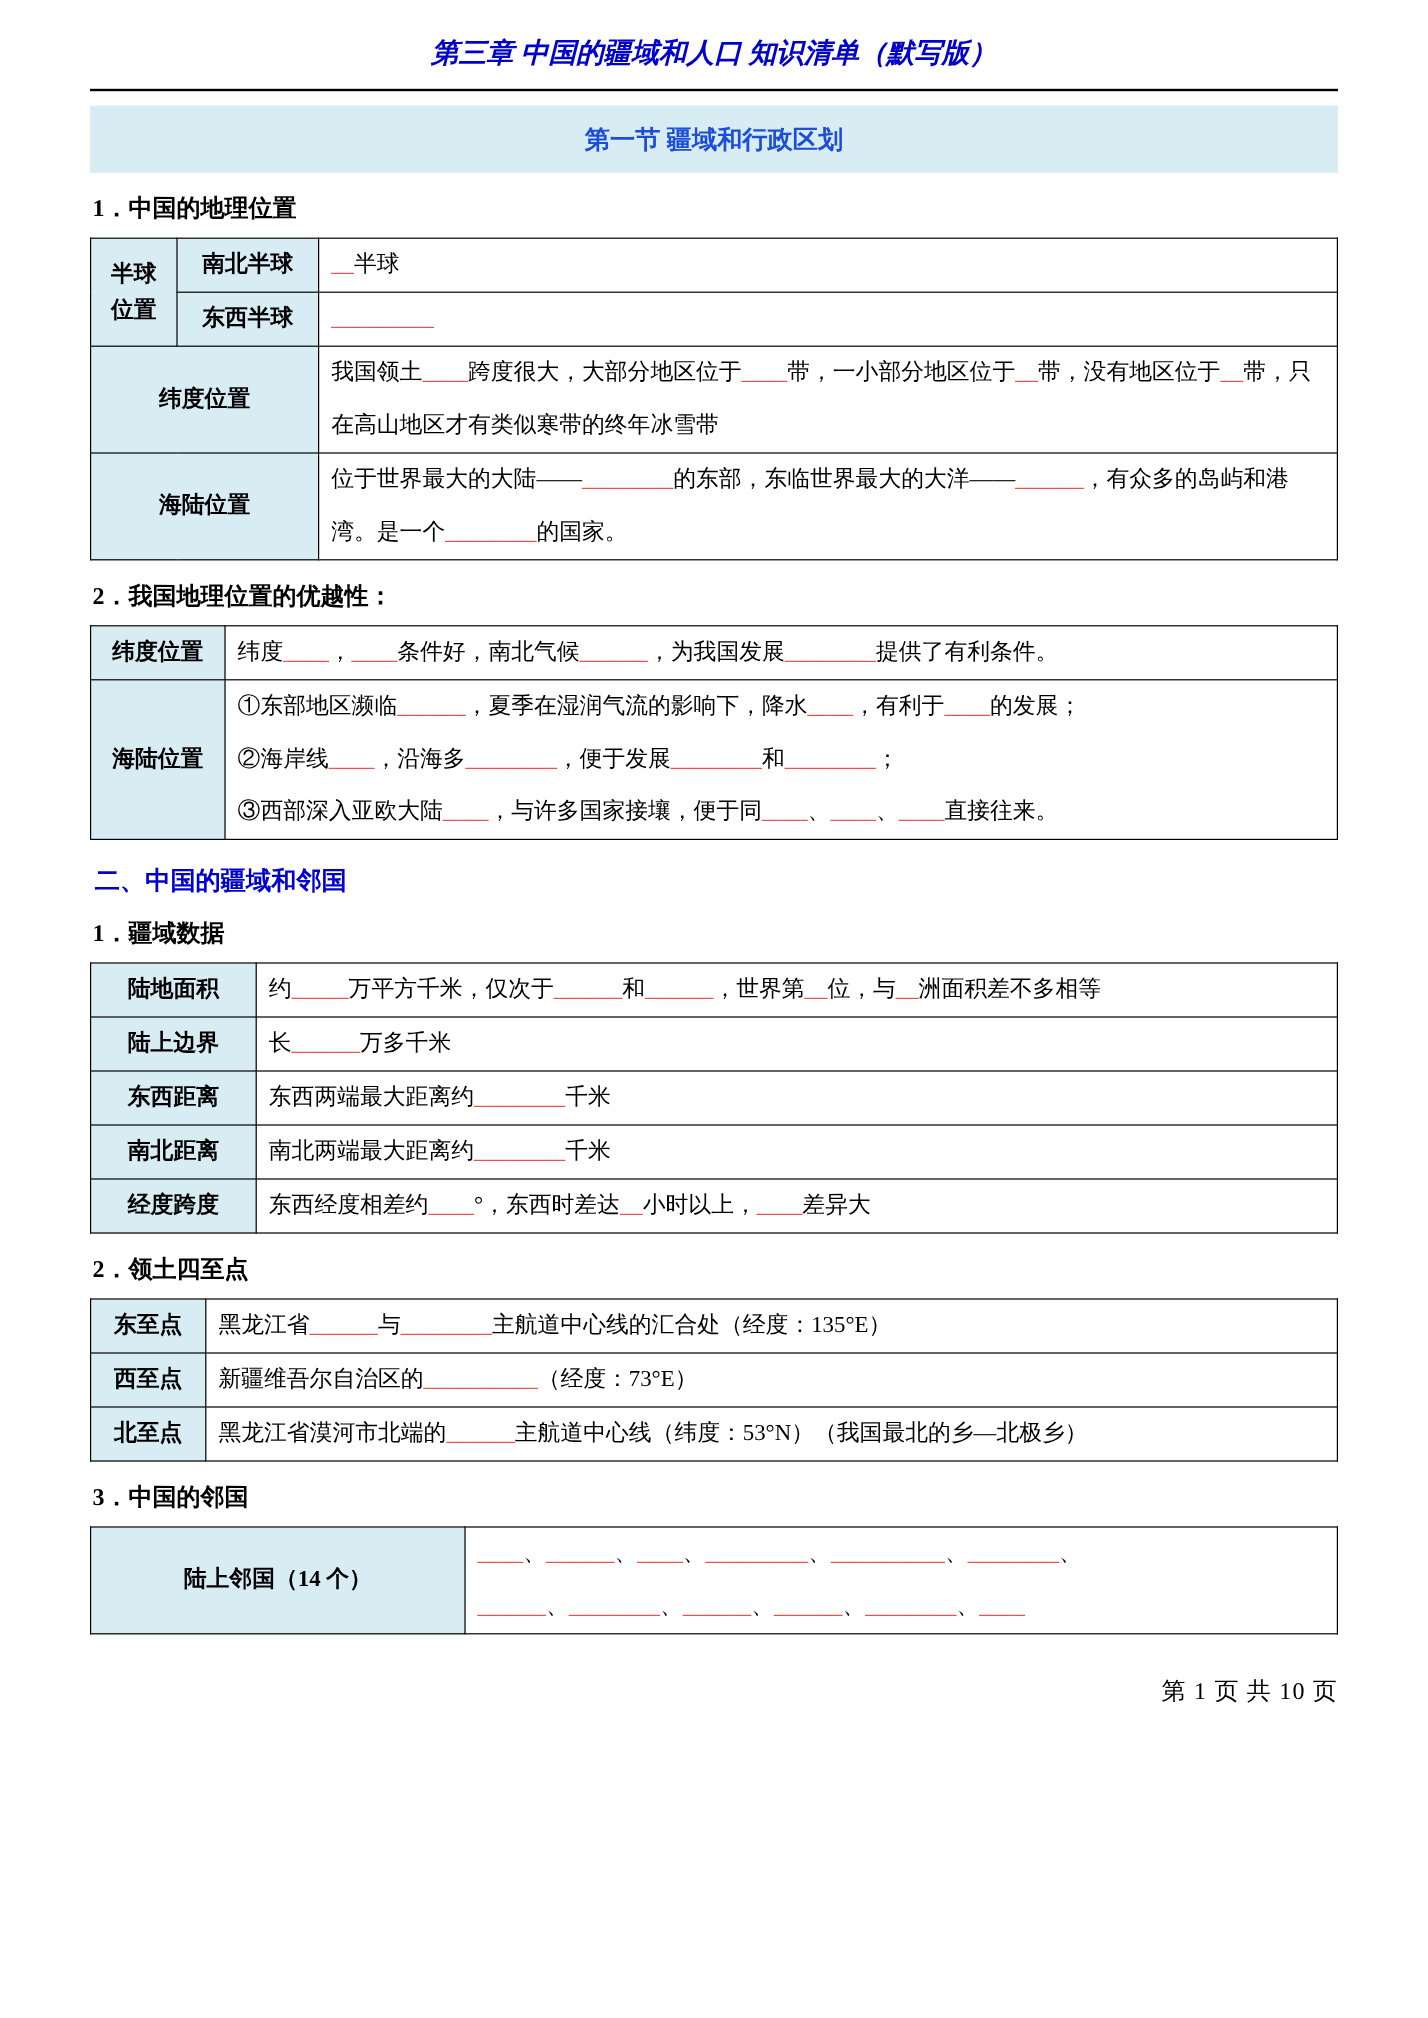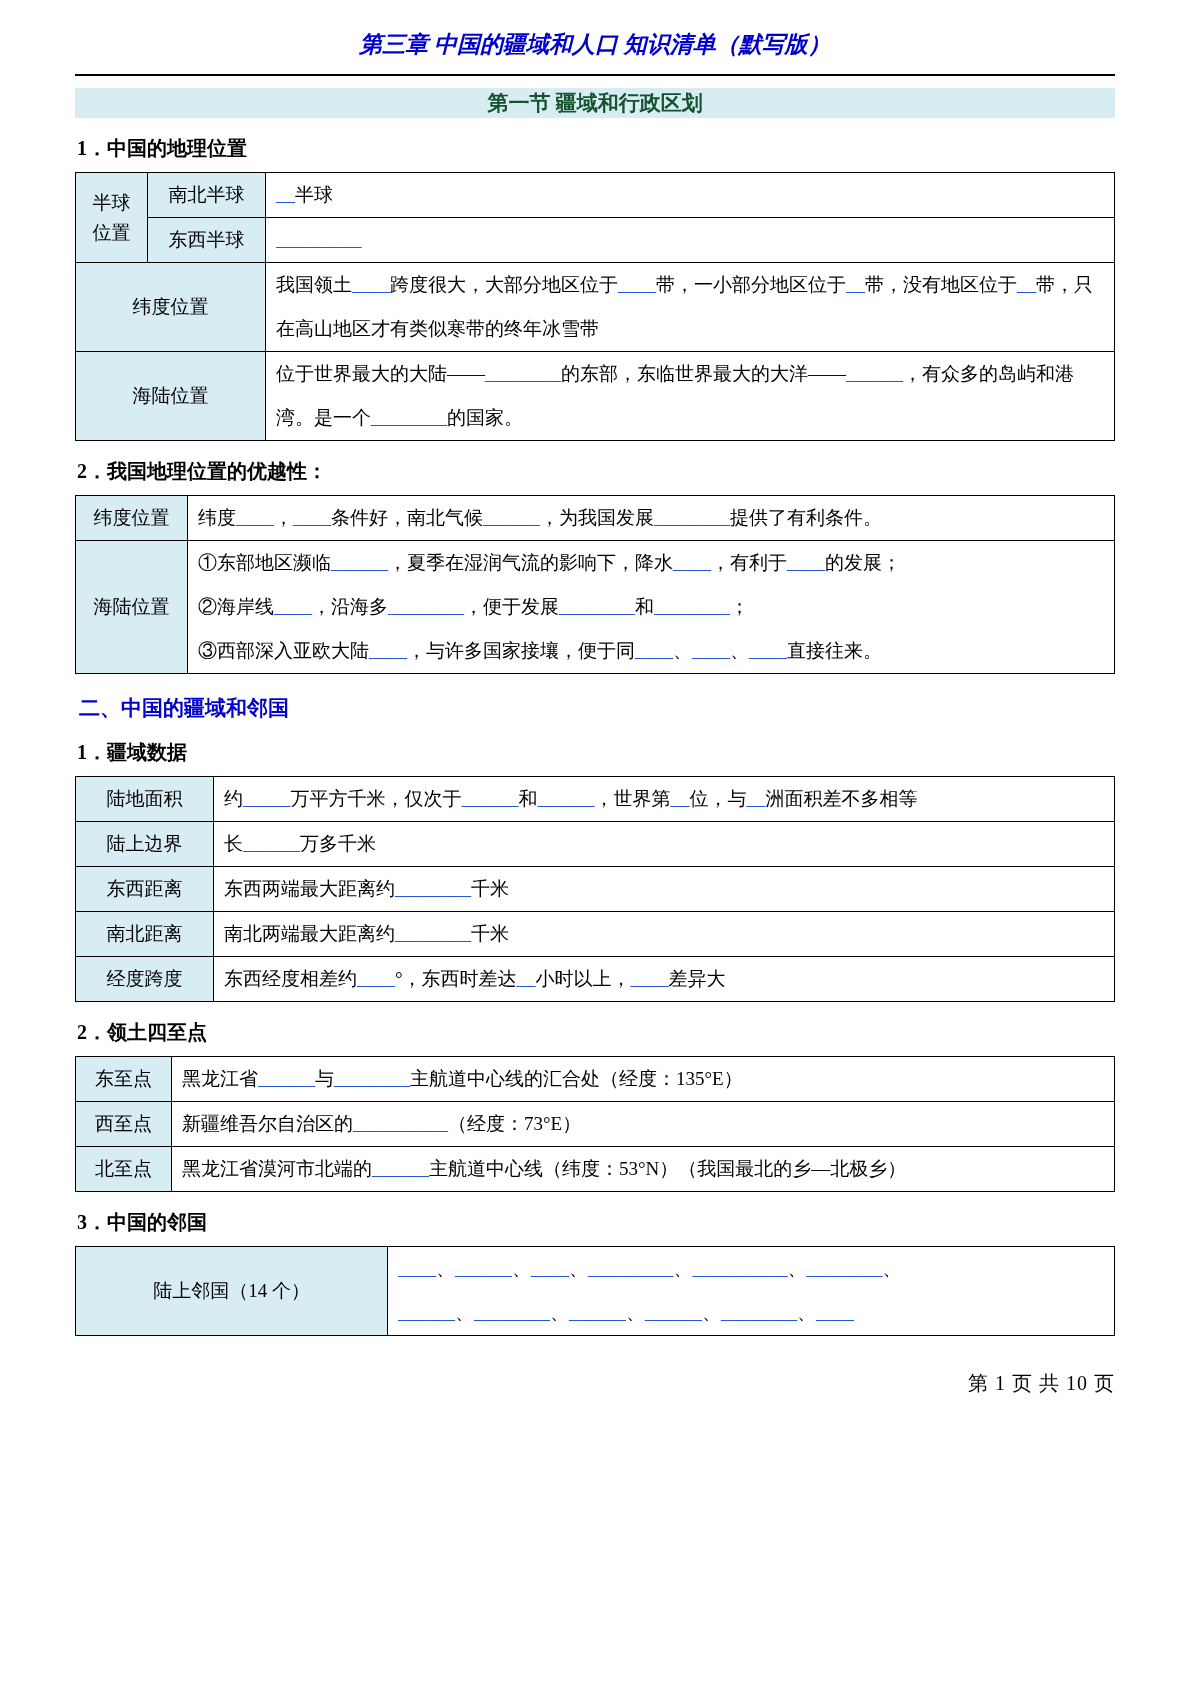--- a/index.html
+++ b/index.html
@@ -19,25 +19,25 @@
     line-height: 30px;
     font-style: italic;
   }
   .rule {
     border-top: 2px solid #000;
     margin-top: 14px;
   }
   .banner {
     margin-top: 12px;
     background: #d8ecf4;
-    color: #14532d;
+    color: #1d4ed8;
     font-weight: bold;
     font-size: 21px;
     text-align: center;
-    padding: 1px 0;
+    padding: 14px 0;
   }
   .h-blue {
     color: #0000cc;
     font-weight: bold;
     font-size: 21px;
     margin: 20px 0 0 4px;
     line-height: 28px;
   }
   .h-black {
     color: #000;
@@ -53,30 +53,30 @@
     table-layout: fixed;
   }
   table.tbl td {
     border: 1.5px solid #000;
     font-size: 19px;
     padding: 0 10px;
     vertical-align: middle;
   }
   td.label {
     background: #d8ecf4;
-    font-weight: normal;
+    font-weight: bold;
     font-size: 20px;
     text-align: center;
     padding: 0 4px;
     line-height: 30px;
   }
   td.content .line { line-height: 44px; }
   td.content { line-height: 44px; }
   .blank {
-    color: #1d4ed8;
+    color: #ef4444;
     font-weight: normal;
     letter-spacing: 0;
     text-align: right;
   }
   
   .geo-c1 { width: 72px; }
   .geo-c2 { width: 118px; }
   .adv-c1 { width: 112px; }
   .ter-c1 { width: 138px; }
   .fp-c1  { width: 96px; }

